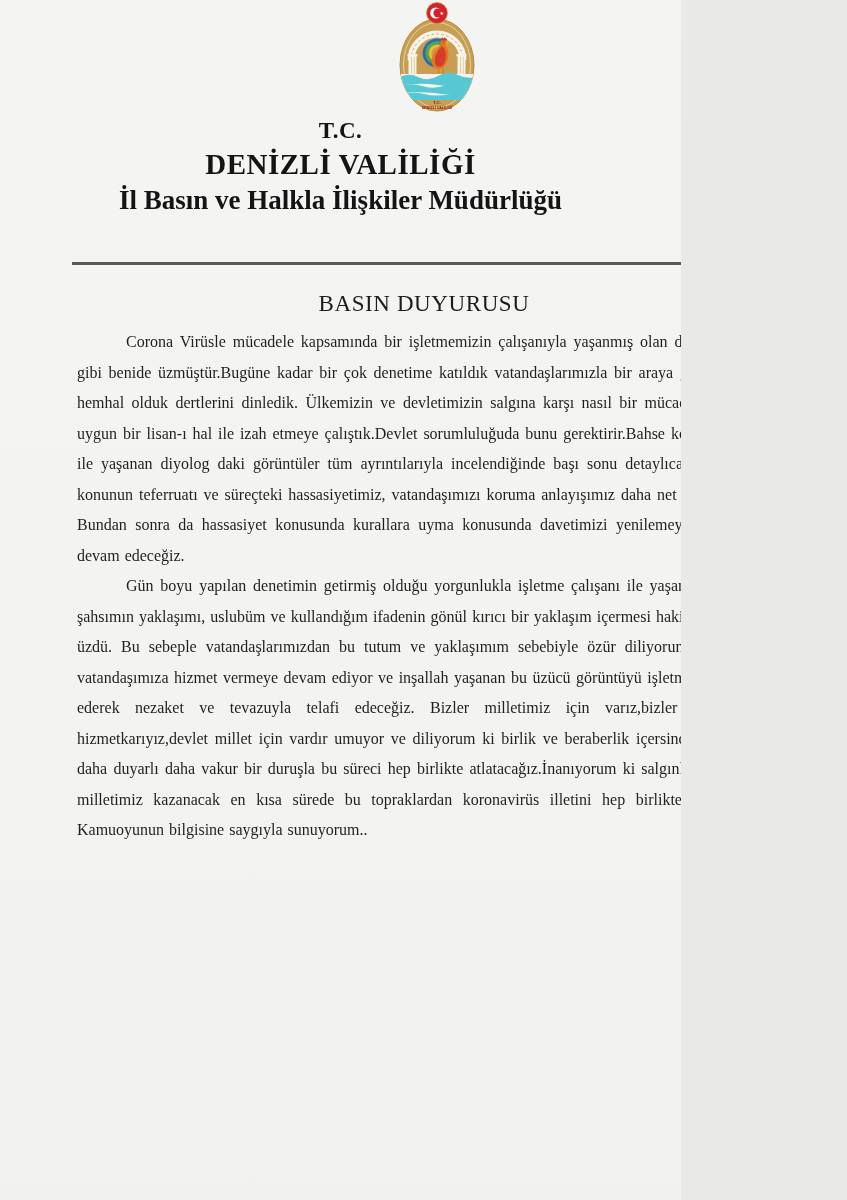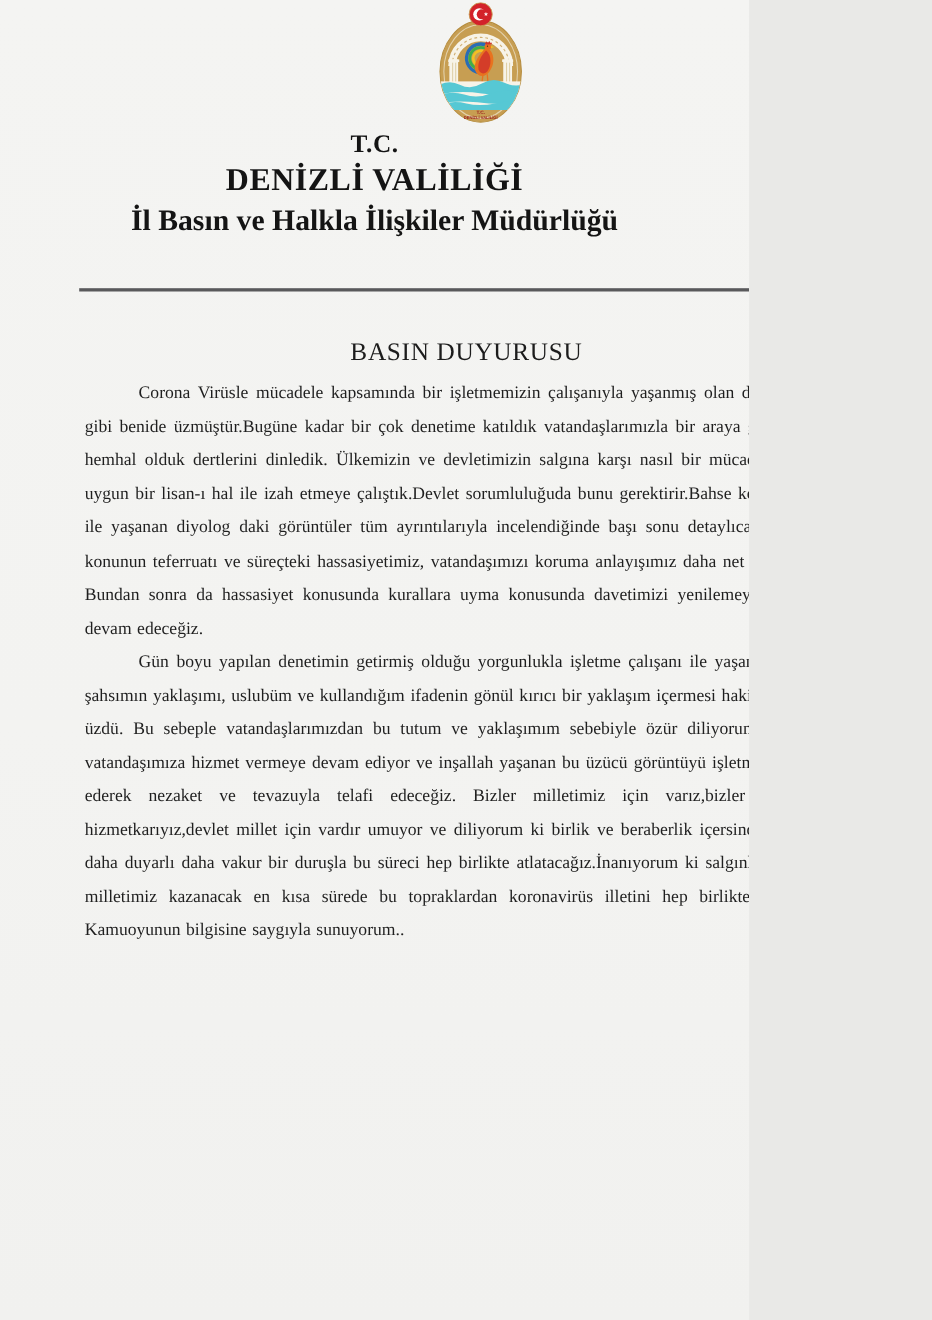--- a/index.html
+++ b/index.html
@@ -33,21 +33,21 @@
   .lh3{font-size:27px;line-height:36px;}
   .divider{
     position:absolute;
     top:262px;left:72px;
     width:695px;height:3px;
     margin:0;border:none;
     background:#59595b;
   }
   .doc-body{
     position:absolute;
-    top:304px;left:77px;
+    top:288px;left:77px;
     width:694px;
   }
   .doc-title{
     margin:0 0 7px 0;
     font-size:23px;
     font-weight:400;
     letter-spacing:.6px;
     text-align:center;
     line-height:32px;
     color:#1c1c1c;

